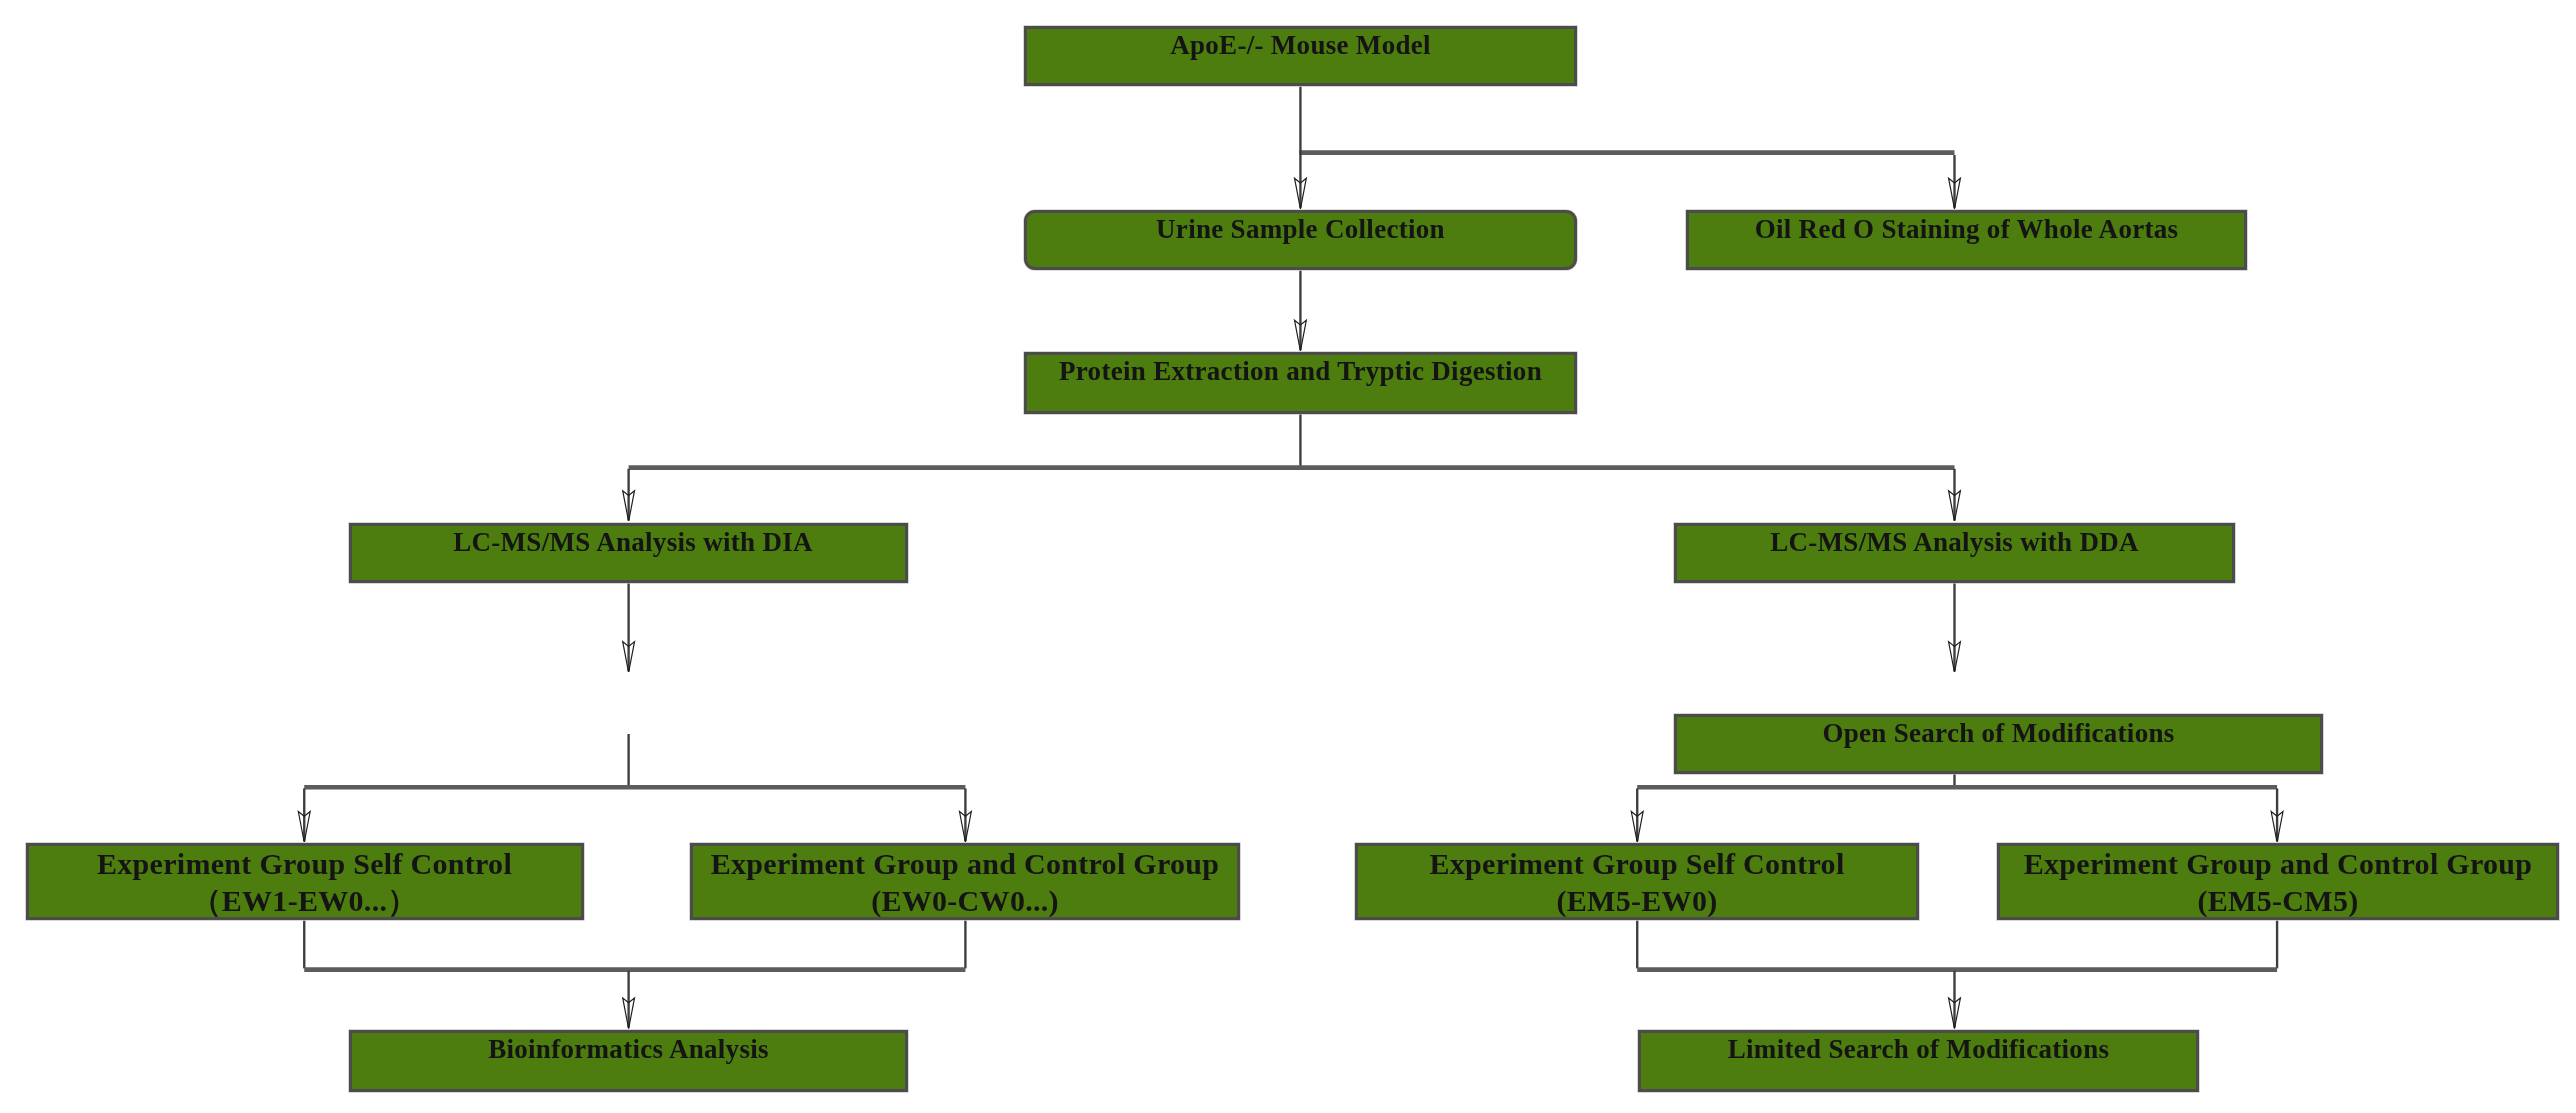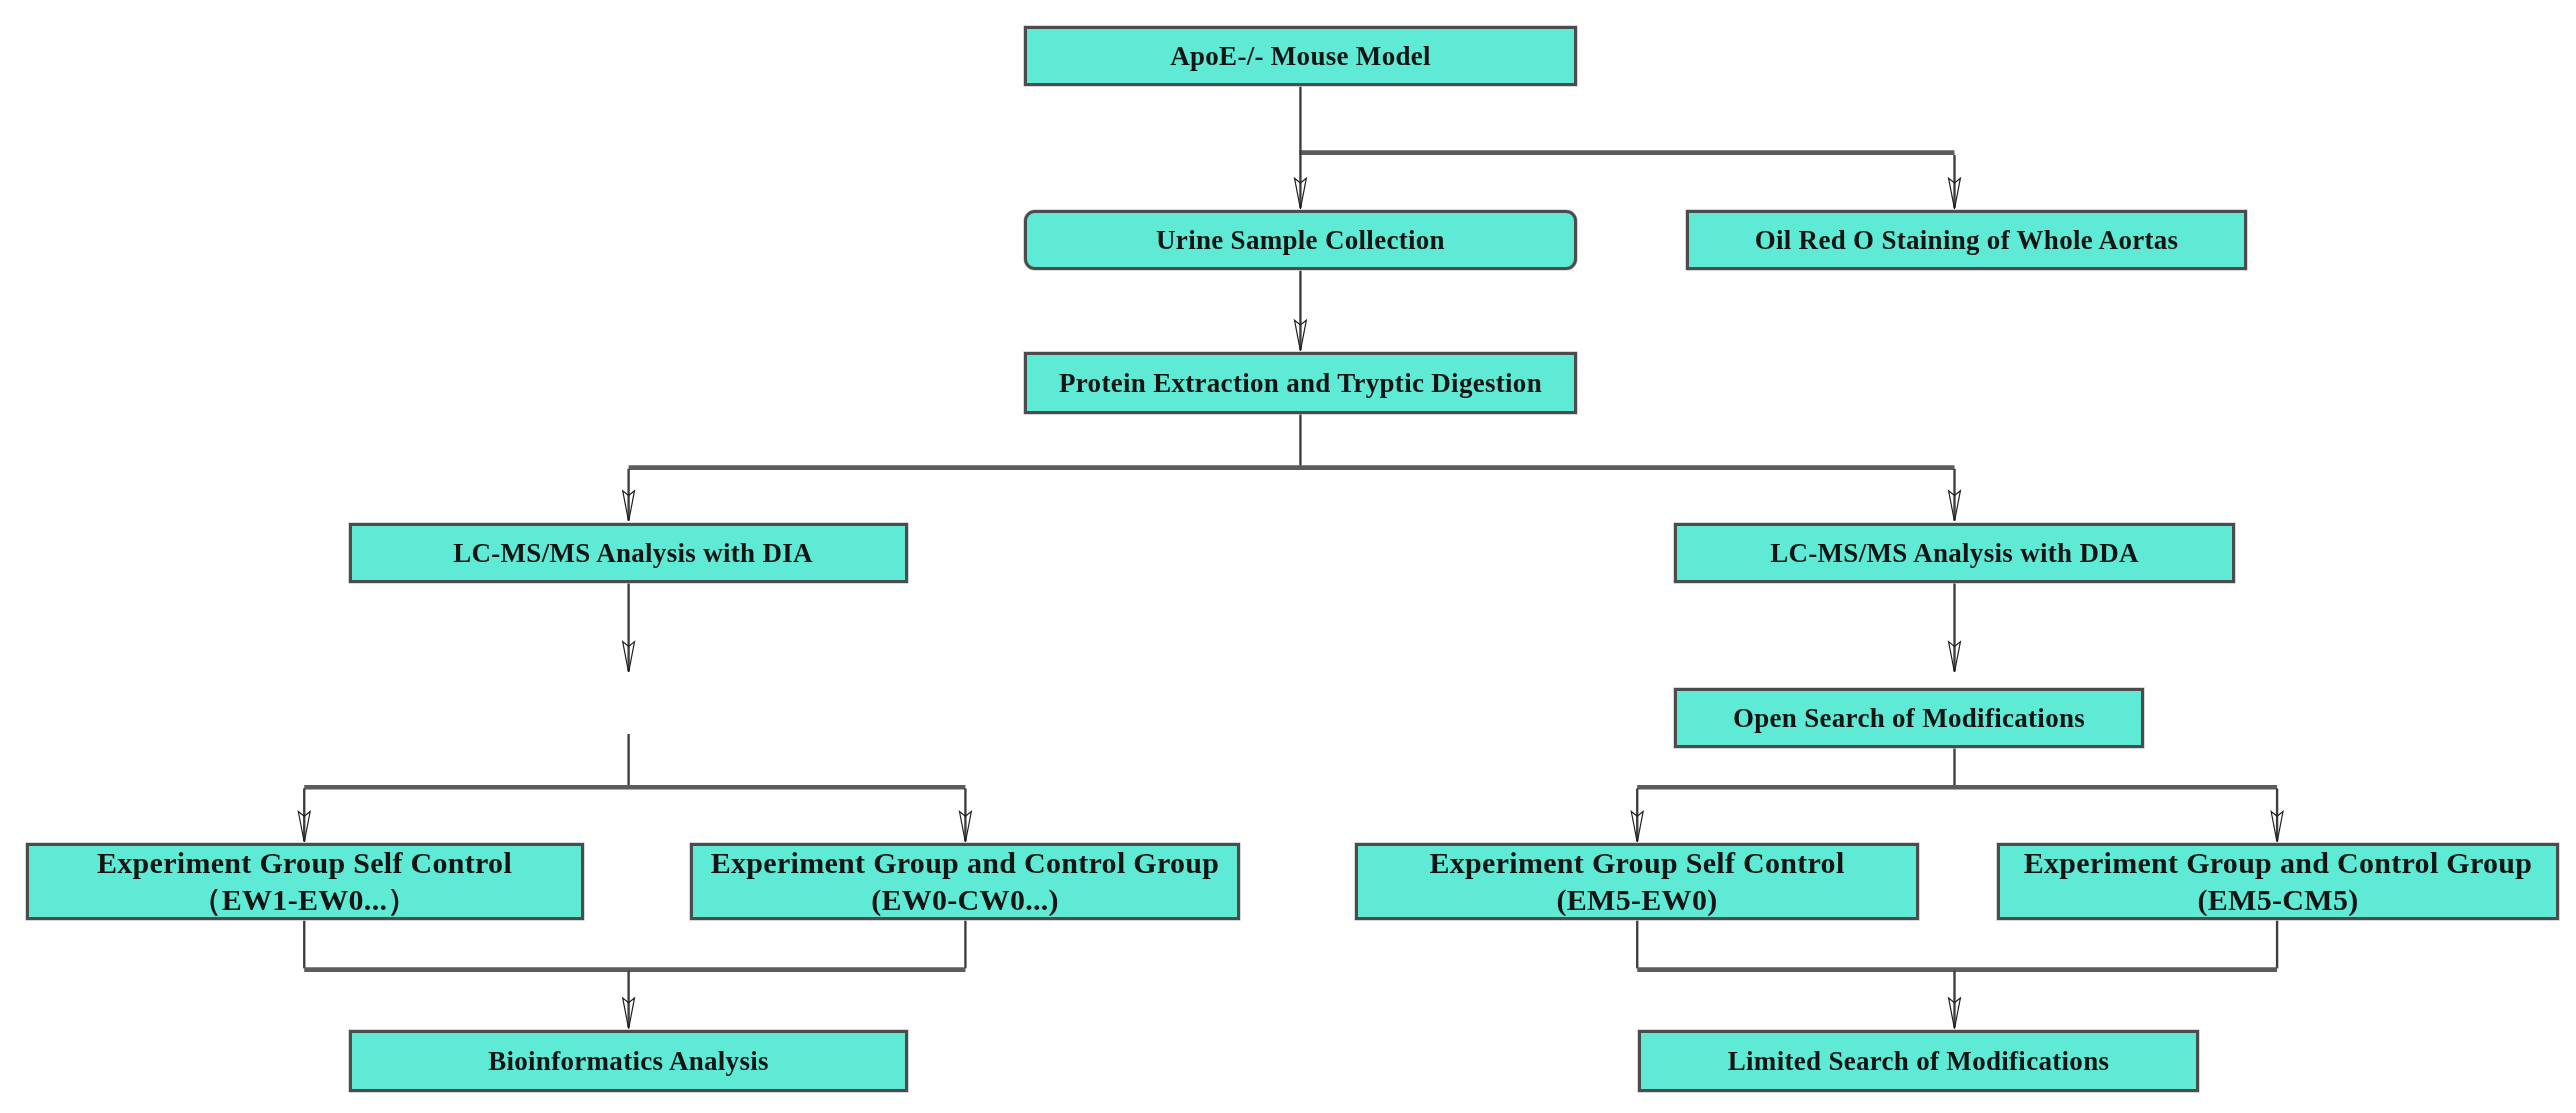--- a/index.html
+++ b/index.html
@@ -32,27 +32,27 @@
     stroke: #3d3d3d;
     stroke-width: 4;
   }
   svg.edges path.h {
     stroke: #5c5c5c;
     stroke-width: 8;
   }
   .box {
     position: absolute;
     box-sizing: border-box;
-    background: #5eead4;
+    background: #4d7c0f;
     border: 3.6px solid #4c4c4c;
     box-shadow: 0 0 0 0.6px #bdbdbd;
     display: flex;
     flex-direction: column;
     align-items: center;
-    justify-content: center;
+    justify-content: flex-start;
     text-align: center;
   }
   .box .lbl {
     display: block;
     font-weight: bold;
     color: #141414;
     font-size: 27px;
     line-height: 1.22;
     white-space: nowrap;
     letter-spacing: 0.3px;
@@ -123,21 +123,21 @@
     <span class="lbl">Protein Extraction and Tryptic Digestion</span>
   </div>
 
   <div class="box" style="left:349px; top:523px; width:559px; height:60px;padding-left:9px;">
     <span class="lbl">LC-MS/MS Analysis with DIA</span>
   </div>
   <div class="box" style="left:1674px; top:523px; width:561px; height:60px;">
     <span class="lbl">LC-MS/MS Analysis with DDA</span>
   </div>
 
-  <div class="box" style="left:1674px; top:688px; width:470px; height:60px;">
+  <div class="box" style="left:1674px; top:714px; width:649px; height:60px;">
     <span class="lbl">Open Search of Modifications</span>
   </div>
 
   <div class="box two" style="left:25.5px; top:843px; width:558px; height:77px;">
     <span class="lbl">Experiment Group Self Control</span>
     <span class="lbl sub">（EW1-EW0...）</span>
   </div>
   <div class="box two" style="left:690px; top:843px; width:550px; height:77px;">
     <span class="lbl">Experiment Group and Control Group</span>
     <span class="lbl sub">(EW0-CW0...)</span>

